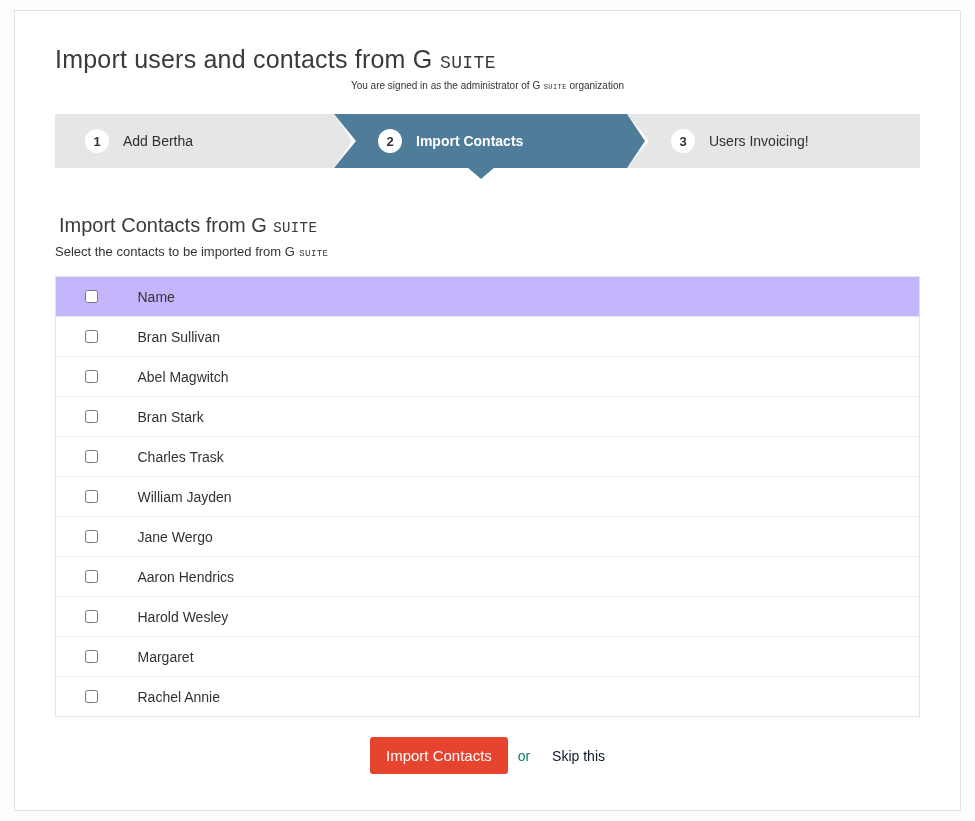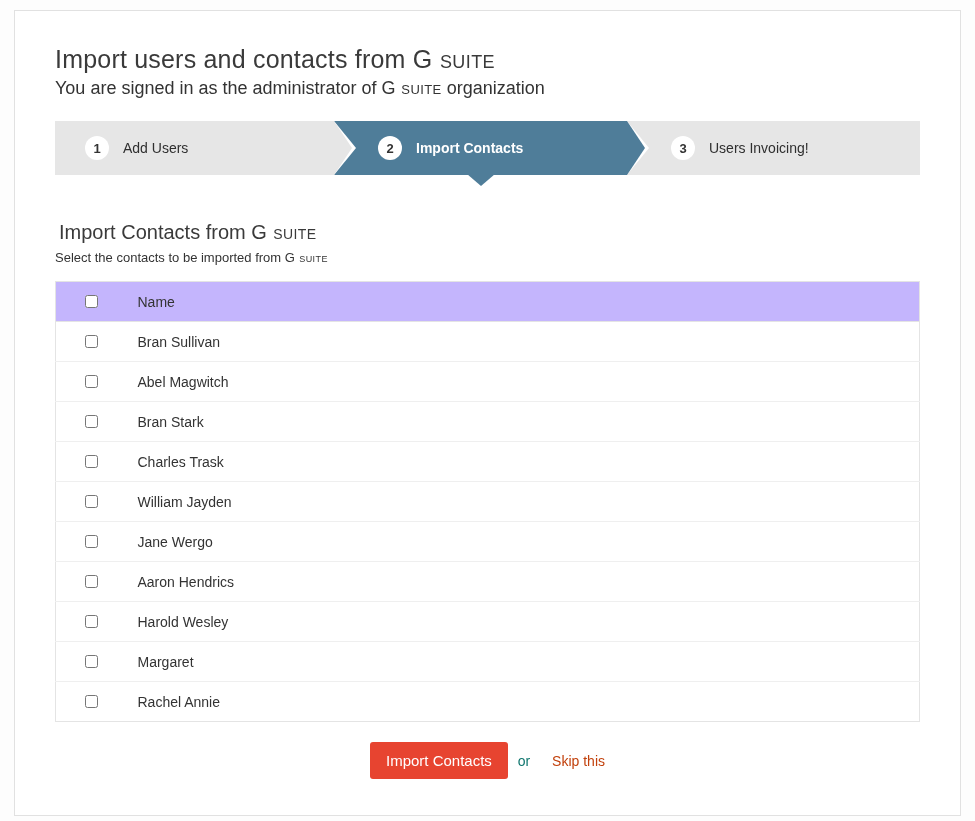--- a/index.html
+++ b/index.html
@@ -22,30 +22,31 @@
     padding: 24px 40px 36px 40px;
   }
   .heading {
     font-size: 25px;
     font-weight: 400;
     color: #3a3a3a;
     margin: 10px 0 4px 0;
     letter-spacing: 0.2px;
   }
   .subheading {
-    font-size: 18px;
+    font-size: 10px;
     color: #333;
     margin: 0 0 22px 0;
+    text-align: center;
   }
   .brand {
     font-family: "Segoe UI", Helvetica, Arial, sans-serif;
     letter-spacing: 0.4px;
   }
   .brand-g { font-weight: 500; }
-  .brand-s { font-variant: small-caps; font-weight: 400; }
+  .brand-s { font-variant: small-caps; font-weight: 400; font-family: Liberation Mono, monospace; }
 
   
   .stepper {
     display: flex;
     width: 100%;
     height: 54px;
     position: relative;
     margin-bottom: 46px;
   }
   .step {
@@ -166,21 +167,21 @@
     color: #fff;
     border: none;
     border-radius: 3px;
     padding: 10px 16px;
     font-size: 15px;
     font-weight: 500;
     cursor: pointer;
   }
   .or-text { margin: 0 6px; color: #0f766e; }
   .link {
-    color: #c2410c;
+    color: #0f172a;
     text-decoration: none;
     cursor: pointer;
     margin-left: 12px;
   }
 </style>
 </head>
 <body>
 
 <div class="page">
   <div class="card">
@@ -188,21 +189,21 @@
     <h1 class="heading">
       <span>Import users and contacts from </span><span class="brand"><span class="brand-g">G</span> <span class="brand-s">suite</span></span>
     </h1>
     <p class="subheading">
       <span>You are signed in as the administrator of </span><span class="brand"><span class="brand-g">G</span> <span class="brand-s">suite</span></span><span> organization</span>
     </p>
 
     <div class="stepper">
       <div class="step">
         <span class="num">1</span>
-        <span>Add Users</span>
+        <span>Add Bertha</span>
       </div>
       <div class="step active">
         <span class="num">2</span>
         <span>Import Contacts</span>
         <span class="active-pointer"></span>
       </div>
       <div class="step">
         <span class="num">3</span>
         <span>Users Invoicing!</span>
       </div>

